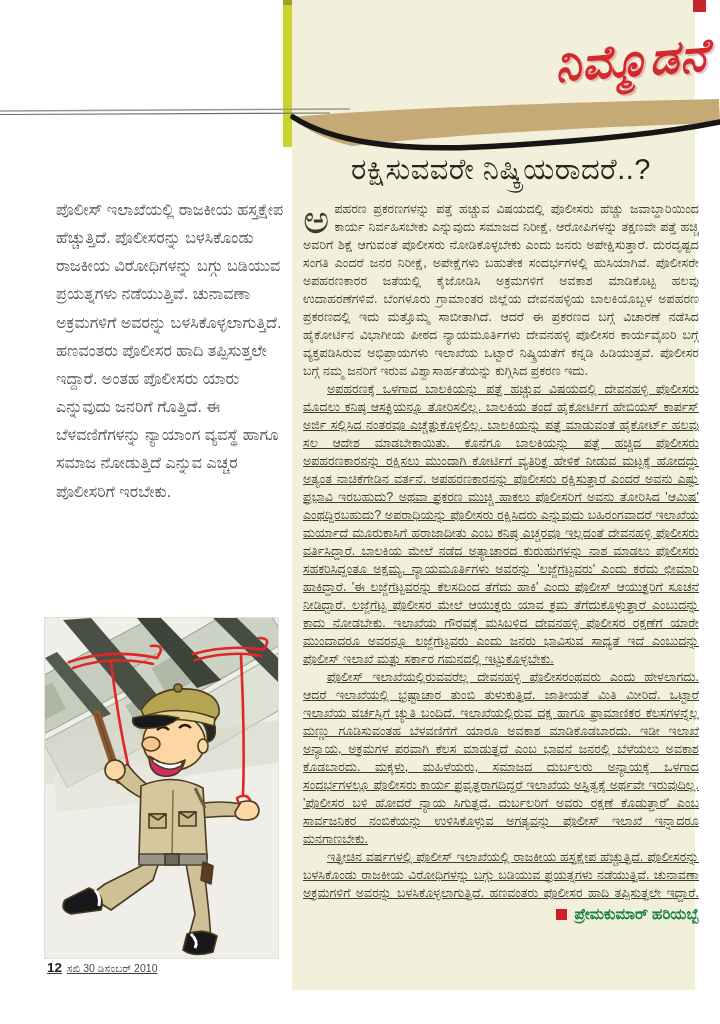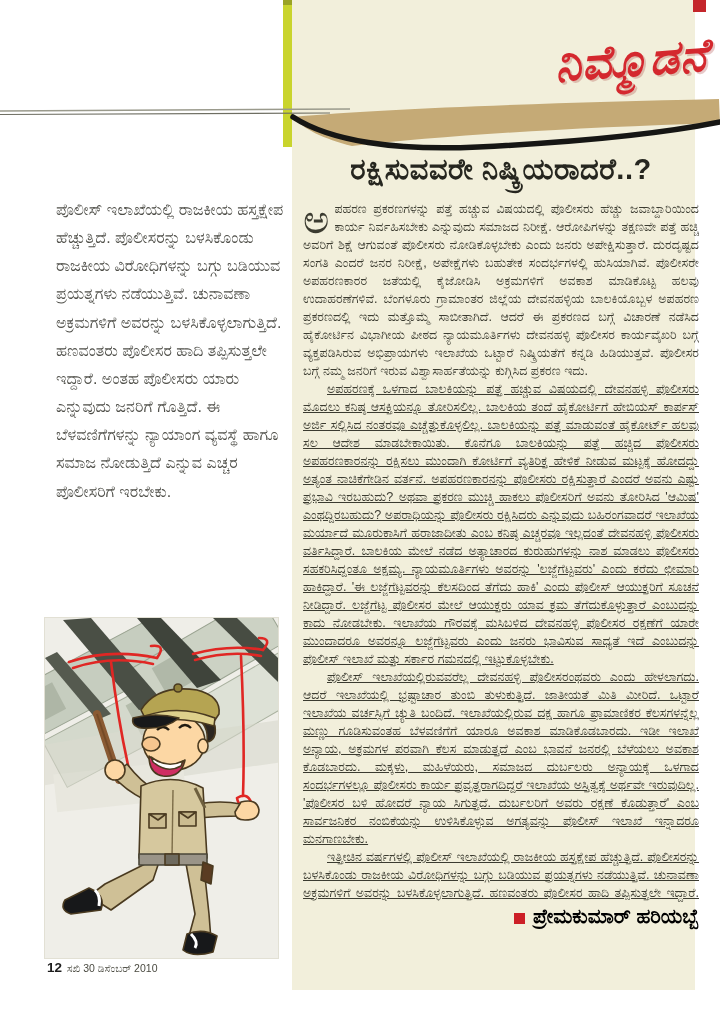--- a/index.html
+++ b/index.html
@@ -10,40 +10,40 @@
   .accent-stripe{position:absolute;left:283px;top:0;width:9px;height:147px;background:#c9d42d;}
   .stripe-cap{position:absolute;left:283px;top:0;width:9px;height:5px;background:#9aa325;}
   .corner-red{position:absolute;left:693px;top:0;width:13px;height:12px;background:#c4262b;}
   .masthead{position:absolute;left:468px;top:36px;width:240px;text-align:right;
             font-size:46px;font-weight:bold;font-style:italic;color:#d4282e;
             transform:rotate(-4deg);letter-spacing:1px;
             text-shadow:2px 2px 0 rgba(160,40,40,.25);}
   .header-swoosh{position:absolute;left:0;top:96px;width:720px;height:64px;}
   
   .headline{position:absolute;left:303px;top:153px;width:396px;text-align:center;
-            font-size:29px;font-weight:bold;color:#26261f;letter-spacing:.5px;}
+            font-size:29px;font-weight:normal;color:#26261f;letter-spacing:.5px;}
   
   .bodycol{position:absolute;left:303px;top:200px;width:396px;height:702px;overflow:hidden;
            font-size:12.6px;line-height:1.43;color:#3b3b30;text-align:justify;}
   .bodycol p{margin:0;}
   .bodycol p.indent{text-indent:24px;text-decoration:underline;}
   .dropcap{float:left;font-size:40px;line-height:.8;padding:3px 5px 0 0;color:#3b3b30;}
   
   .byline{position:absolute;left:303px;top:905px;width:396px;text-align:right;
-          font-size:20px;font-weight:bold;color:#000000;}
+          font-size:15px;font-weight:bold;color:#15803d;}
   .byline .sq{display:inline-block;width:11px;height:11px;background:#cc1f26;
               margin-right:8px;vertical-align:-1px;}
   
   .pullquote{position:absolute;left:56px;top:196px;width:228px;height:450px;overflow:hidden;
              font-size:16px;line-height:1.76;color:#4f4f49;}
   
   .illus{position:absolute;left:45px;top:618px;width:233px;height:340px;background:#f4f3ee;
          box-shadow:0 0 0 1px #e2e0d4;}
   
-  .footer{position:absolute;left:47px;top:958px;white-space:nowrap;color:#3c3c34;}
+  .footer{position:absolute;left:47px;top:958px;white-space:nowrap;color:#3c3c34;text-decoration:underline;}
   .footer .pg{font-weight:bold;font-size:13.5px;color:#1d1d1d;}
   .footer .iss{font-size:10.5px;color:#4a4a40;margin-left:5px;}
 </style>
 </head>
 <body>
 
 <div class="page">
 
   <div class="cream-panel"></div>
   <div class="accent-stripe"></div>

